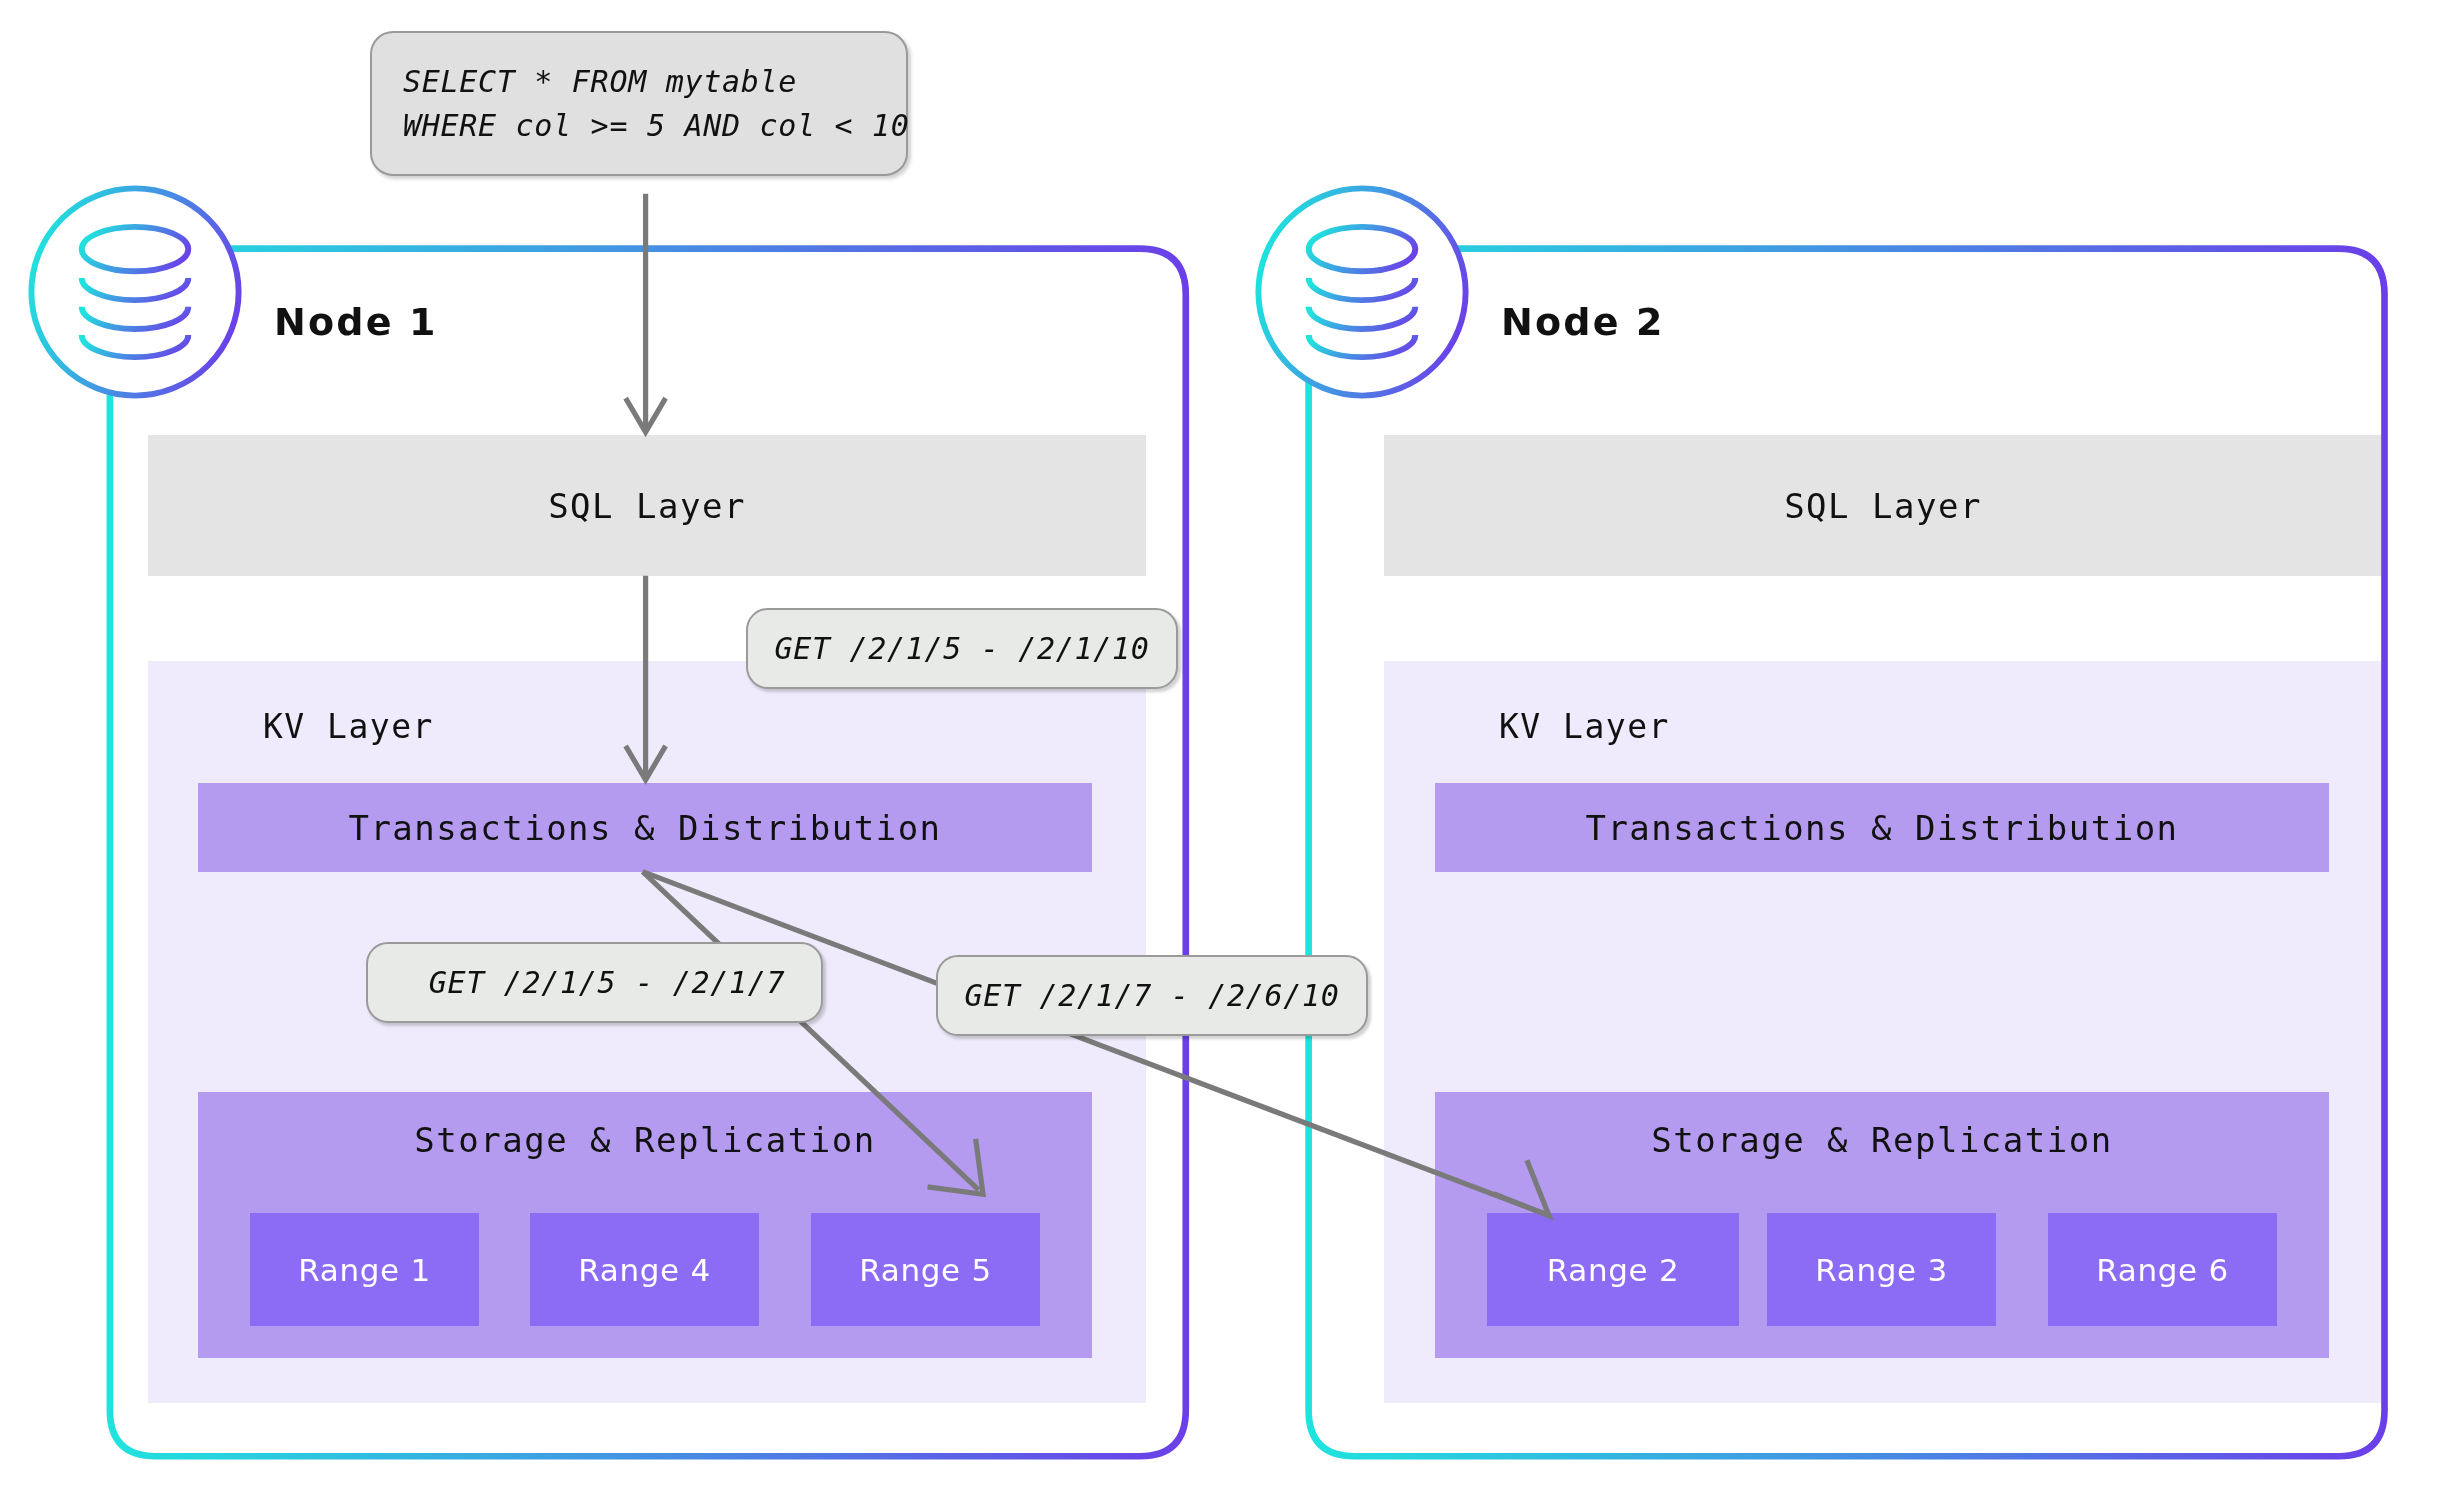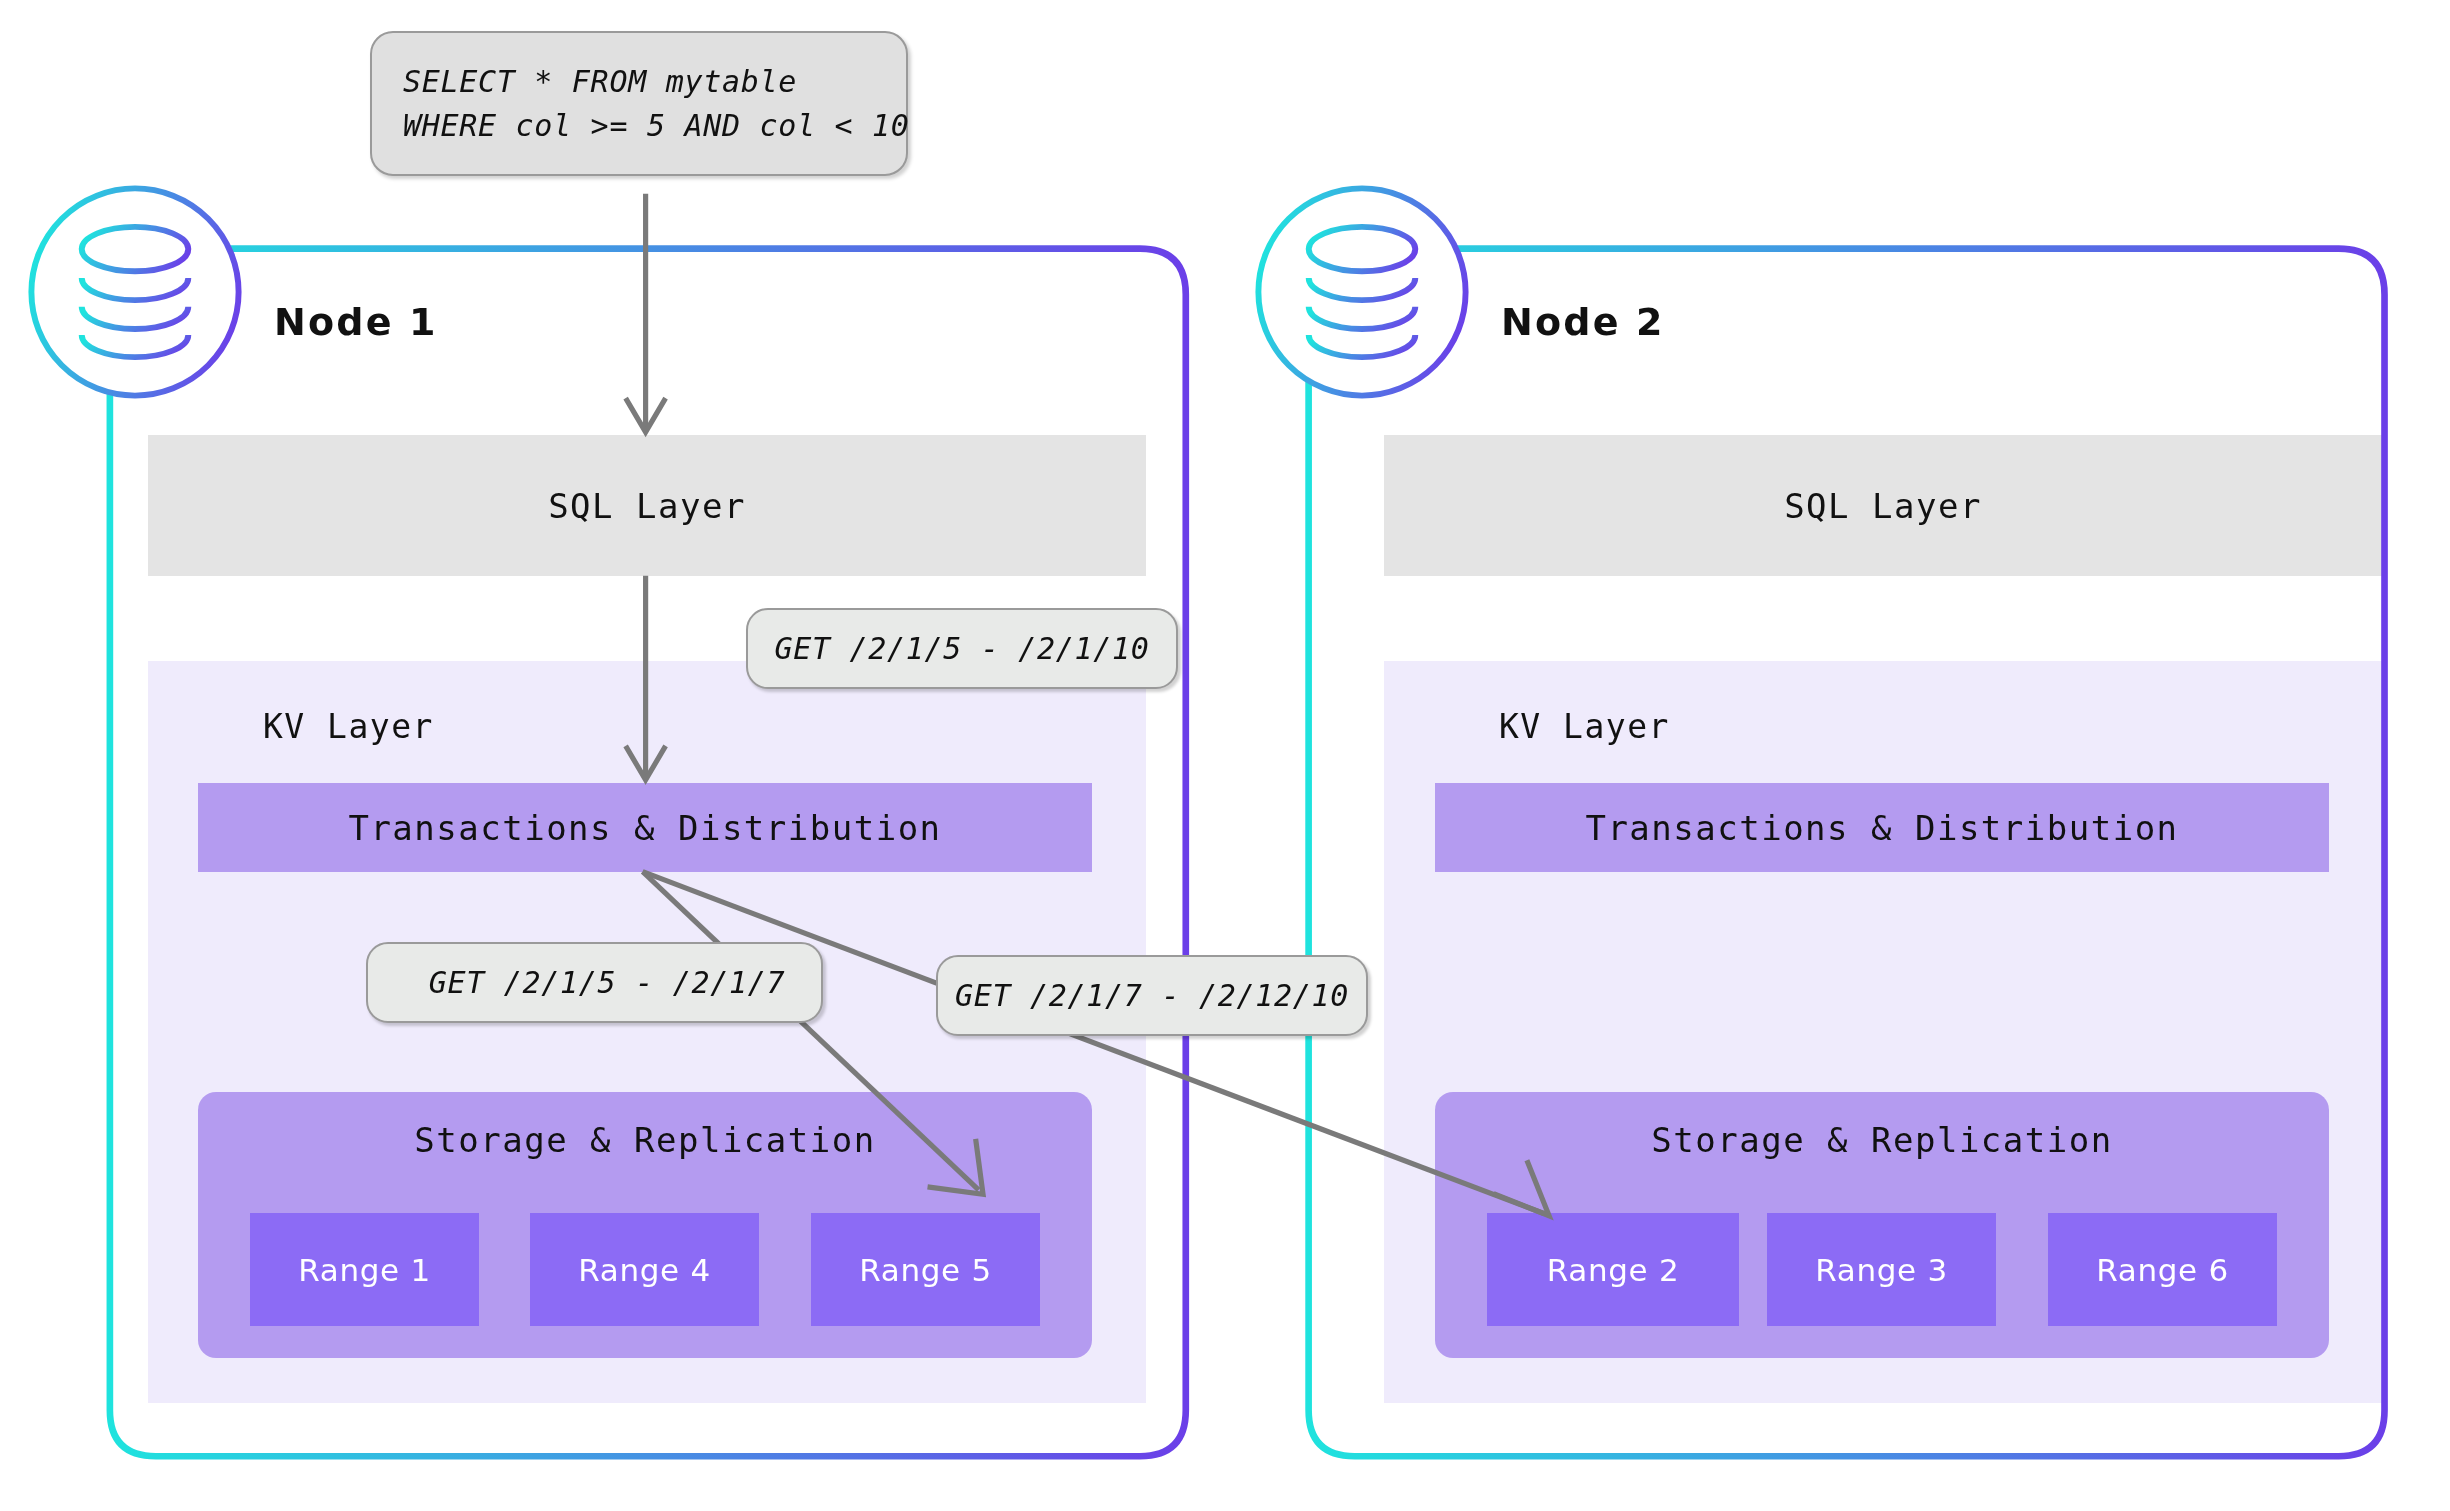--- a/index.html
+++ b/index.html
@@ -71,21 +71,20 @@
     align-items: center;
     justify-content: center;
     font-size: 34px;
     color: #111111;
     letter-spacing: 1.5px;
     z-index: 3;
   }
   .storage-box {
     background: #B49BF0;
     z-index: 3;
-    border-radius: 18px;
   }
   .storage-title {
     position: absolute;
     left: 0; right: 0;
     text-align: center;
     font-size: 34px;
     color: #111111;
     letter-spacing: 1.5px;
   }
   .range-box {
@@ -232,16 +231,16 @@
 
   <div class="abs sql-query" style="left:370px; top:31px; width:503px; height:141px;">
     <div>SELECT * FROM mytable</div>
     <div>WHERE col &gt;= 5 AND col &lt; 10</div>
   </div>
 
   <div class="abs callout" style="left:746px; top:608px; width:428px; height:77px;">GET /2/1/5 - /2/1/10</div>
 
   <div class="abs callout" style="left:366px; top:942px; width:428px; height:77px;padding-left:25px;">GET /2/1/5 - /2/1/7</div>
 
-  <div class="abs callout" style="left:936px; top:955px; width:428px; height:77px;">GET /2/1/7 - /2/12/10</div>
+  <div class="abs callout" style="left:936px; top:955px; width:428px; height:77px;">GET /2/1/7 - /2/6/10</div>
 
 </div>
 
 
 </body></html>

